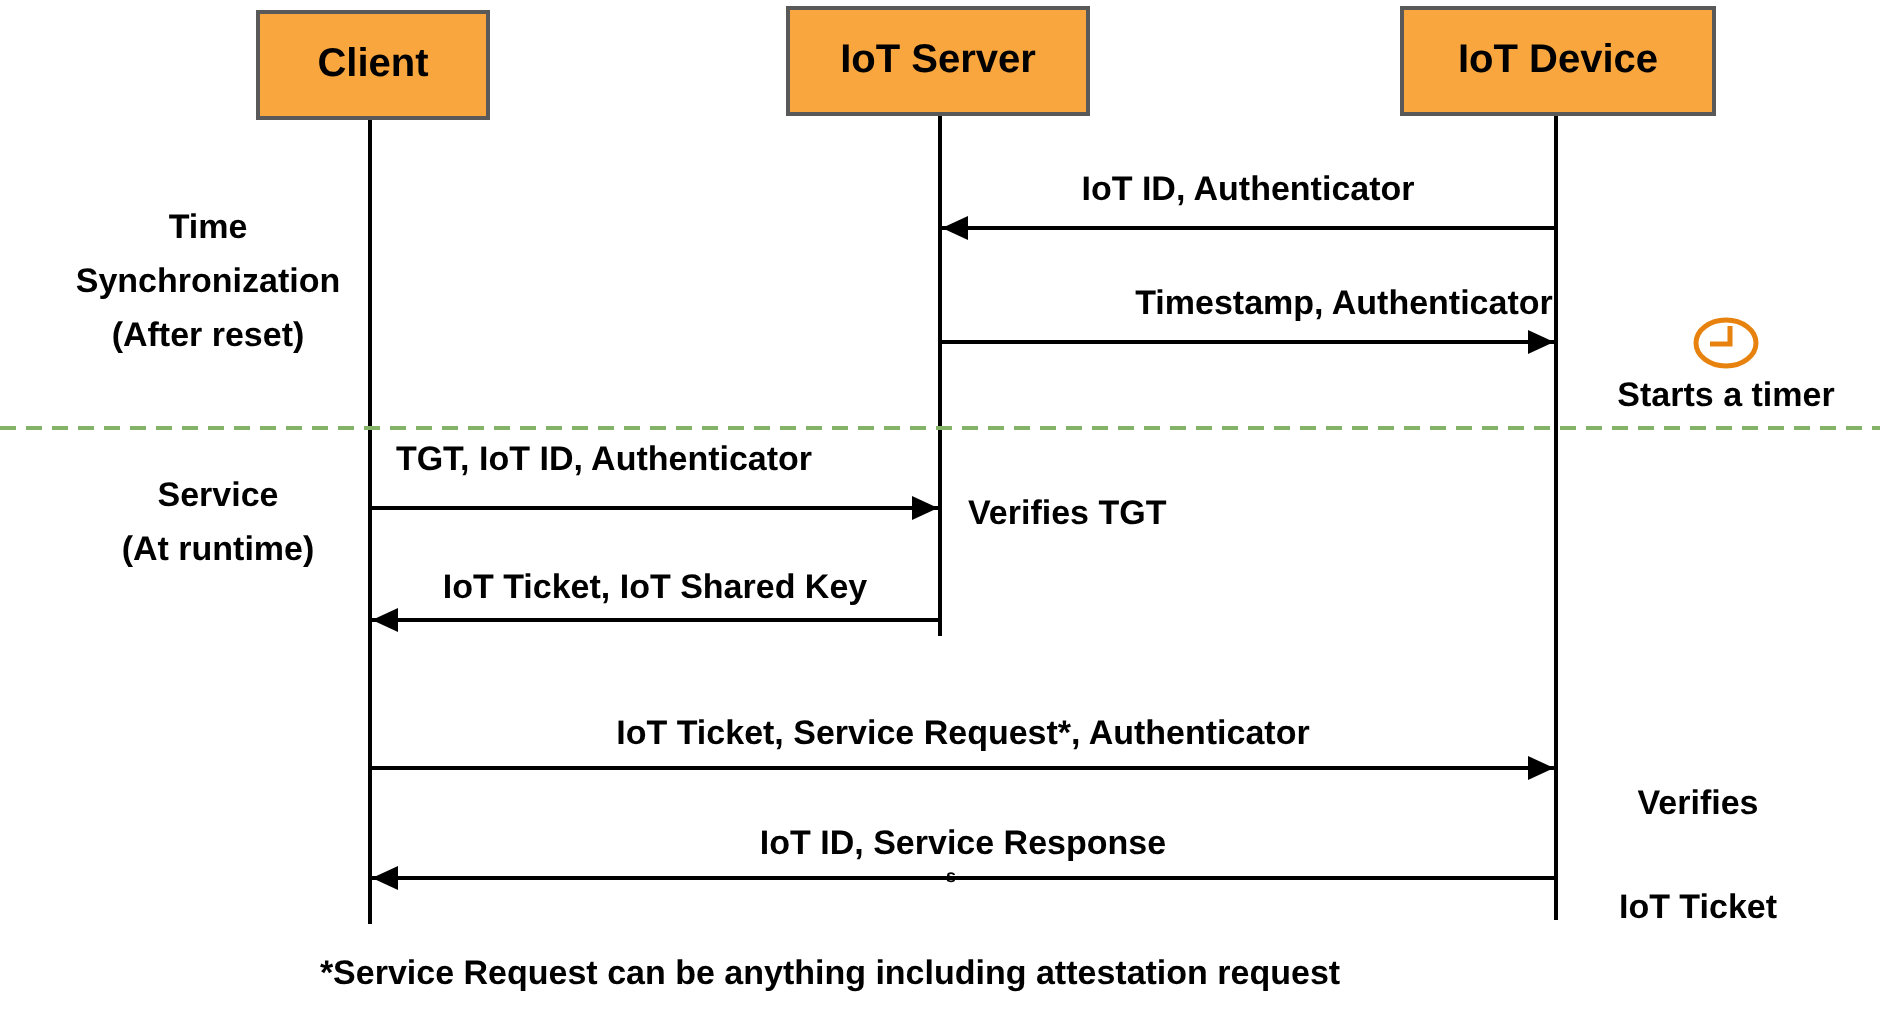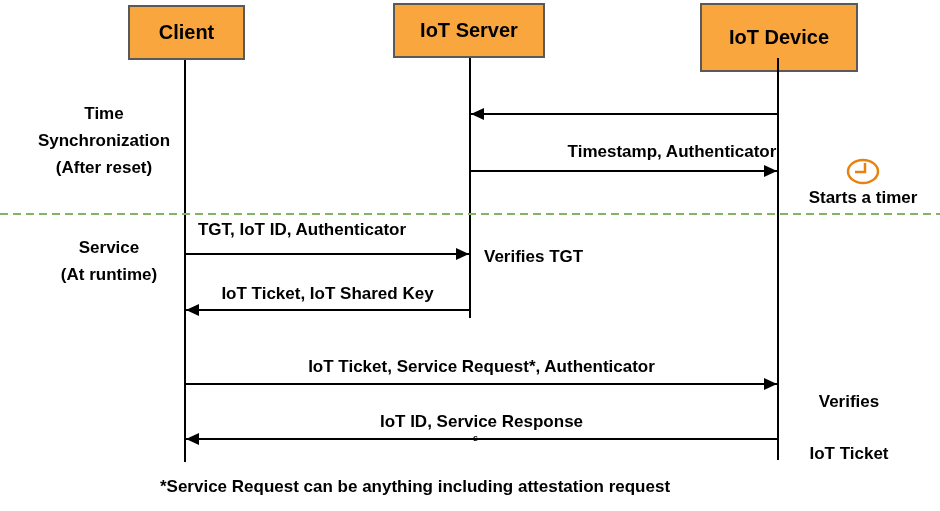--- a/index.html
+++ b/index.html
@@ -109,40 +109,41 @@
 <body>
 
 <div class="diagram">
 
   <div class="actor" style="left:128px; top:5px; width:117px; height:55px;">
     <span>Client</span>
   </div>
   <div class="actor" style="left:393px; top:3px; width:152px; height:55px;">
     <span>IoT Server</span>
   </div>
-  <div class="actor" style="left:700px; top:3px; width:158px; height:69px;">
+  <div class="actor" style="left:700px; top:3px; width:158px; height:55px;">
     <span>IoT Device</span>
   </div>
 
   <div class="lifeline" style="left:184px; top:60px; height:402px;"></div>
   <div class="lifeline" style="left:469px; top:58px; height:260px;"></div>
   <div class="lifeline" style="left:777px; top:58px; height:402px;"></div>
 
   <div class="separator"></div>
 
   <div class="phase-label" style="left:0px; top:100px; width:180px;">
     <span>Time</span>
     <span>Synchronization</span>
     <span>(After reset)</span>
   </div>
   <div class="phase-label" style="left:0px; top:234px; width:190px;">
     <span>Service</span>
     <span>(At runtime)</span>
   </div>
 
+  <div class="msg-label" style="left:471px; top:85px; width:306px;">IoT ID, Authenticator</div>
   <div class="arrow head-left" style="left:471px; top:113px; width:306px;"></div>
 
   <div class="msg-label" style="left:471px; top:142px; width:306px;margin-left:48px;">Timestamp, Authenticator</div>
   <div class="arrow head-right" style="left:471px; top:170px; width:306px;"></div>
 
   <svg class="timer-icon" style="left:846px; top:158px;" width="34" height="27" viewBox="0 0 34 27">
     <ellipse cx="17" cy="13.5" rx="15" ry="11.5" fill="none" stroke="#E8820E" stroke-width="2.5"></ellipse>
     <polyline points="19,5 19,14 9,14" fill="none" stroke="#E8820E" stroke-width="2.5"></polyline>
   </svg>
   <div class="note" style="left:790px; top:184px; width:146px;">Starts a timer</div>

